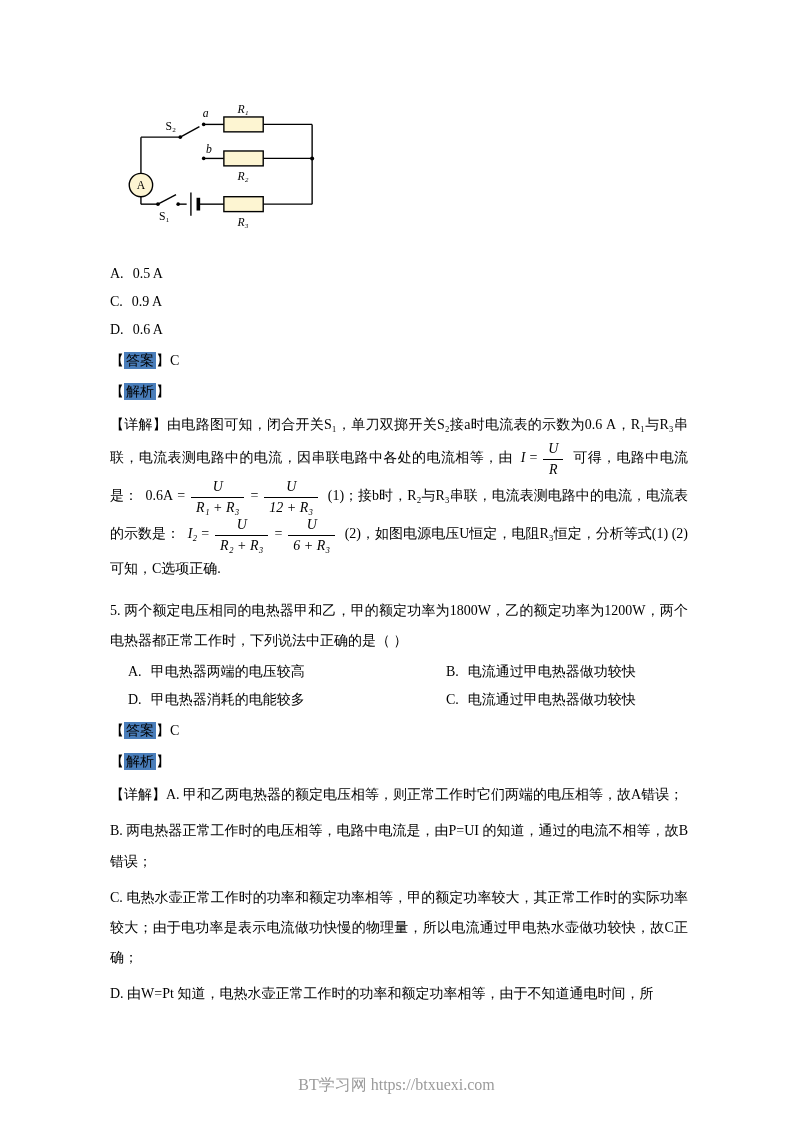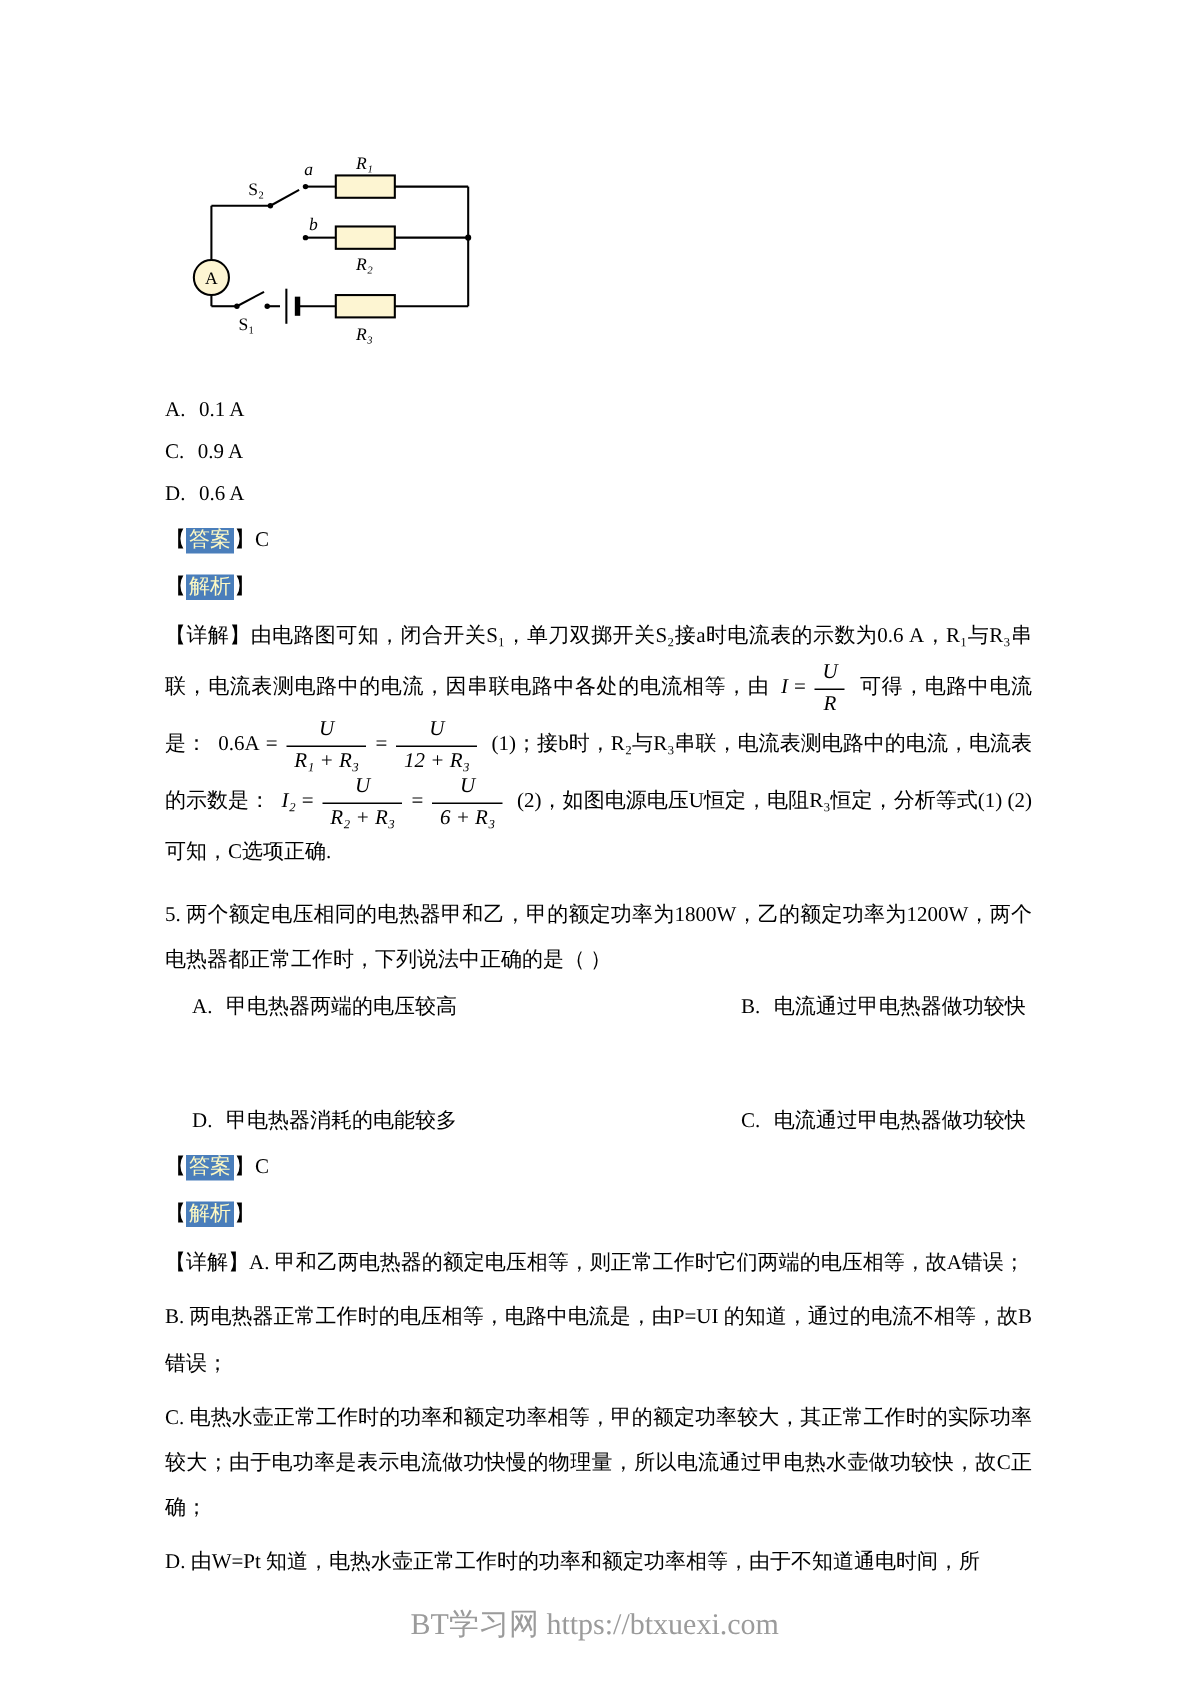--- a/index.html
+++ b/index.html
@@ -12,32 +12,32 @@
   .circuit{display:block;margin:0 0 8px 4px;}
   .circuit line,.circuit rect,.circuit circle.comp{stroke:#000;stroke-width:1.3;fill:none;}
   .circuit rect.res{fill:#fdf5d2;}
   .circuit circle.meter{fill:#fdf5d2;}
   .circuit circle.dot{fill:#000;stroke:none;}
   .circuit text{font-family:"Liberation Serif","DejaVu Serif",serif;font-size:11px;fill:#000;}
   .circuit text.it{font-style:italic;}
   .opt{line-height:28px;}
   .opt-label{margin-right:9px;}
   .ans-line{margin:3px 0;line-height:28px;}
-  .hl{background:#4a7ebb;color:#fef9c3;padding:1px 2px;}
+  .hl{background:#4a7ebb;color:#000000;padding:1px 2px;}
   .detail{margin:4px 0 0 0;text-align:justify;line-height:2.15;}
   .stem{margin:12px 0 0 0;text-align:justify;line-height:2.15;}
-  .opt-grid{display:grid;grid-template-columns:318px auto;padding-left:18px;margin-top:2px;gap:48px;}
+  .opt-grid{display:grid;grid-template-columns:318px auto;padding-left:18px;margin-top:2px;}
   .para{margin:4px 0 6px 0;text-align:justify;line-height:2.15;}
   .math{font-family:"Liberation Serif","DejaVu Serif",serif;white-space:nowrap;margin:0 4px;}
   .math .it{font-style:italic;}
   .math .op{margin:0 4px;}
   .frac{display:inline-block;vertical-align:middle;text-align:center;font-style:italic;line-height:1.25;margin:0 2px;}
   .frac .num{display:block;padding:0 5px 1px 5px;border-bottom:1px solid #000;}
   .frac .den{display:block;padding:1px 5px 0 5px;}
-  .footer{position:absolute;left:0;bottom:26px;width:100%;text-align:center;color:#9b9b9b;font-size:20px;font-family:"Liberation Serif","DejaVu Serif",serif;}
+  .footer{position:absolute;left:0;bottom:26px;width:100%;text-align:center;color:#9b9b9b;font-size:16px;font-family:"Liberation Serif","DejaVu Serif",serif;}
 </style>
 </head>
 <body>
 
 <div class="content">
 
   <svg class="circuit" viewBox="0 0 210 158" width="224" height="168" xmlns="http://www.w3.org/2000/svg">
 
     <line x1="25" y1="84" x2="25" y2="50"></line>
     <line x1="25" y1="50" x2="62" y2="50"></line>
@@ -72,21 +72,21 @@
     <text x="58" y="43" text-anchor="end">S₂</text>
     <text class="it" x="86" y="31" text-anchor="middle">a</text>
     <text class="it" x="121" y="27" text-anchor="middle">R₁</text>
     <text class="it" x="89" y="65" text-anchor="middle">b</text>
     <text class="it" x="121" y="90" text-anchor="middle">R₂</text>
     <text x="47" y="128" text-anchor="middle">S₁</text>
     <text class="it" x="121" y="134" text-anchor="middle">R₃</text>
   </svg>
 
   <div>
-    <div class="opt"><span class="opt-label">A.</span><span>0.1 A</span></div>
+    <div class="opt"><span class="opt-label">A.</span><span>0.5 A</span></div>
     <div class="opt"><span class="opt-label">C.</span><span>0.9 A</span></div>
     <div class="opt"><span class="opt-label">D.</span><span>0.6 A</span></div>
   </div>
 
   <p class="ans-line"><span>【</span><span class="hl">答案</span><span>】</span><span>C</span></p>
   <p class="ans-line"><span>【</span><span class="hl">解析</span><span>】</span></p>
 
   <p class="detail">
     <span>【详解】由电路图可知，闭合开关S₁，单刀双掷开关S₂接a时电流表的示数为0.6 A，R₁与R₃串联，电流表测电路中的电流，因串联电路中各处的电流相等，由</span>
     <span class="math"><span class="it">I</span><span class="op">=</span><span class="frac"><span class="num">U</span><span class="den">R</span></span></span>

